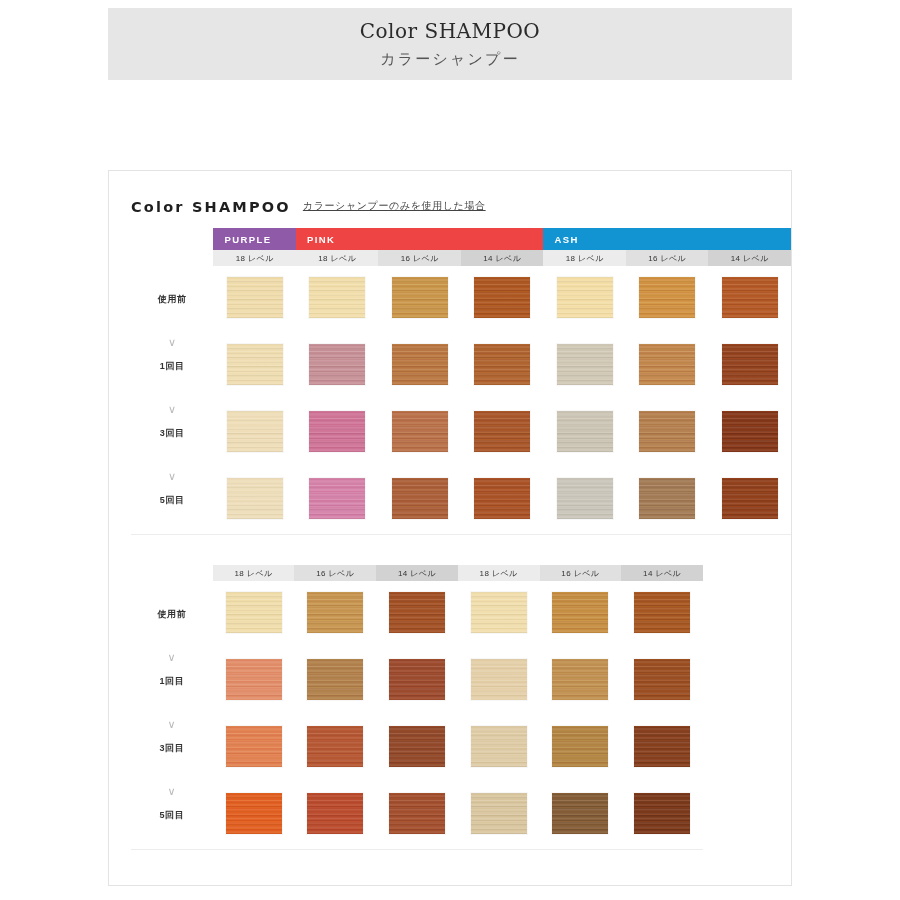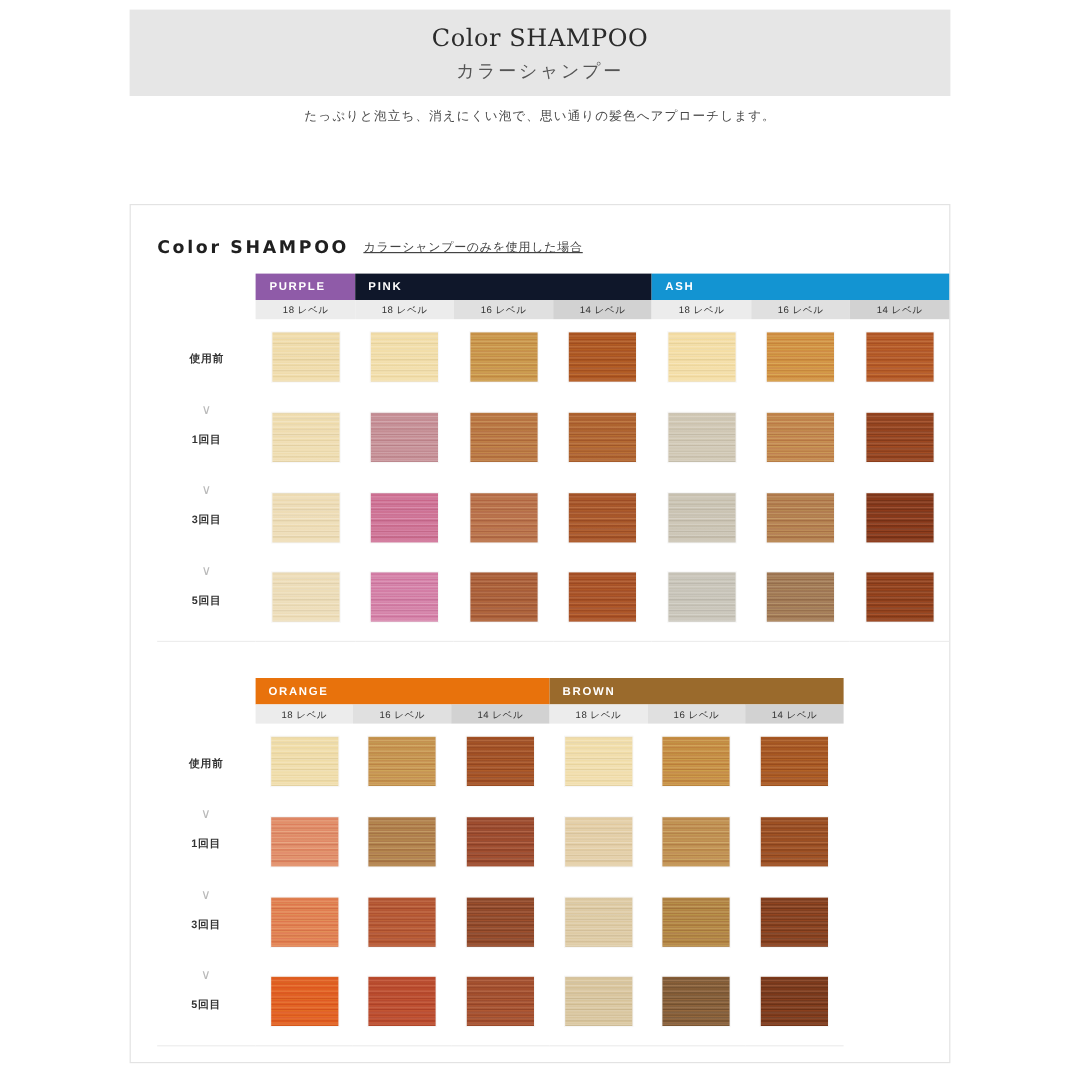--- a/index.html
+++ b/index.html
@@ -137,21 +137,20 @@
 <body>
 
 <div class="page">
 
   <div class="banner">
     <div class="banner-title">Color SHAMPOO</div>
     <div class="banner-sub">カラーシャンプー</div>
   </div>
 
   <div class="lead">
-    <div class="lead-line">たっぷりと泡立ち、消えにくい泡で、思い通りの髪色へアプローチします。</div>
   </div>
 
   <div class="card">
 
     <div class="card-head">
       <span class="card-head-title">Color SHAMPOO</span>
       <span class="card-head-note">カラーシャンプーのみを使用した場合</span>
     </div>
 
     <table class="ctable" id="table-1" style="left:22px;top:57px;width:660px;">
@@ -162,21 +161,21 @@
           <col class="sw-col">
           <col class="sw-col">
           <col class="sw-col">
           <col class="sw-col">
           <col class="sw-col">
         </colgroup>
         <tbody>
           <tr>
             <td class="brand brand-empty"></td>
             <td class="brand" colspan="1" style="background:#8f5ba8;">PURPLE</td>
-            <td class="brand" colspan="3" style="background:#0f172a;">PINK</td>
+            <td class="brand" colspan="3" style="background:#ef4444;">PINK</td>
             <td class="brand" colspan="3" style="background:#1394d2;">ASH</td>
           </tr>
           <tr>
             <td class="level level-empty"></td>
             <td class="level lv18">18 レベル</td>
             <td class="level lv18">18 レベル</td>
             <td class="level lv16">16 レベル</td>
             <td class="level lv14">14 レベル</td>
             <td class="level lv18">18 レベル</td>
             <td class="level lv16">16 レベル</td>
@@ -230,25 +229,20 @@
           <col class="lbl-col">
           <col class="sw-col">
           <col class="sw-col">
           <col class="sw-col">
           <col class="sw-col">
           <col class="sw-col">
           <col class="sw-col">
         </colgroup>
         <tbody>
           <tr>
-            <td class="brand brand-empty"></td>
-            <td class="brand" colspan="3" style="background:#e8720c;">ORANGE</td>
-            <td class="brand" colspan="3" style="background:#9a6a2c;">BROWN</td>
-          </tr>
-          <tr>
             <td class="level level-empty"></td>
             <td class="level lv18">18 レベル</td>
             <td class="level lv16">16 レベル</td>
             <td class="level lv14">14 レベル</td>
             <td class="level lv18">18 レベル</td>
             <td class="level lv16">16 レベル</td>
             <td class="level lv14">14 レベル</td>
           </tr>
           <tr class="body-row" style="height:67px;">
             <td class="rowlabel"><span>使用前</span></td>

